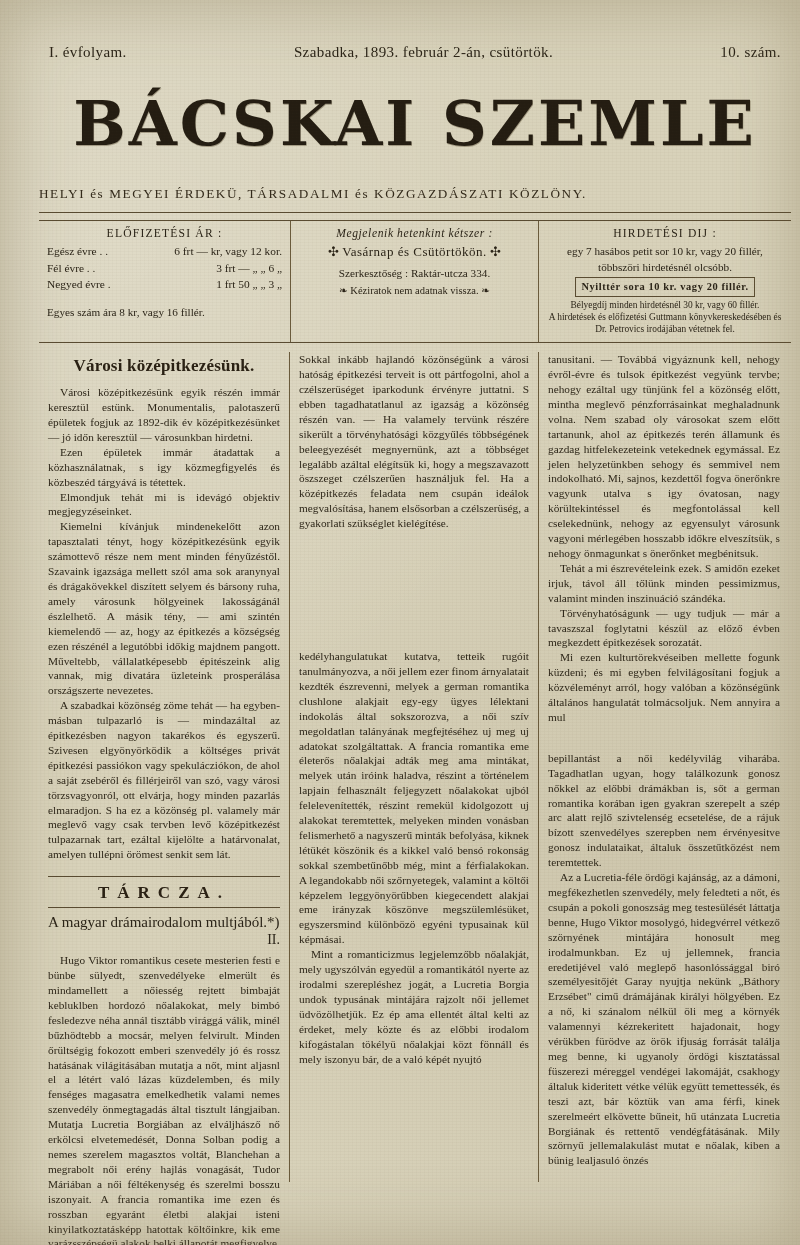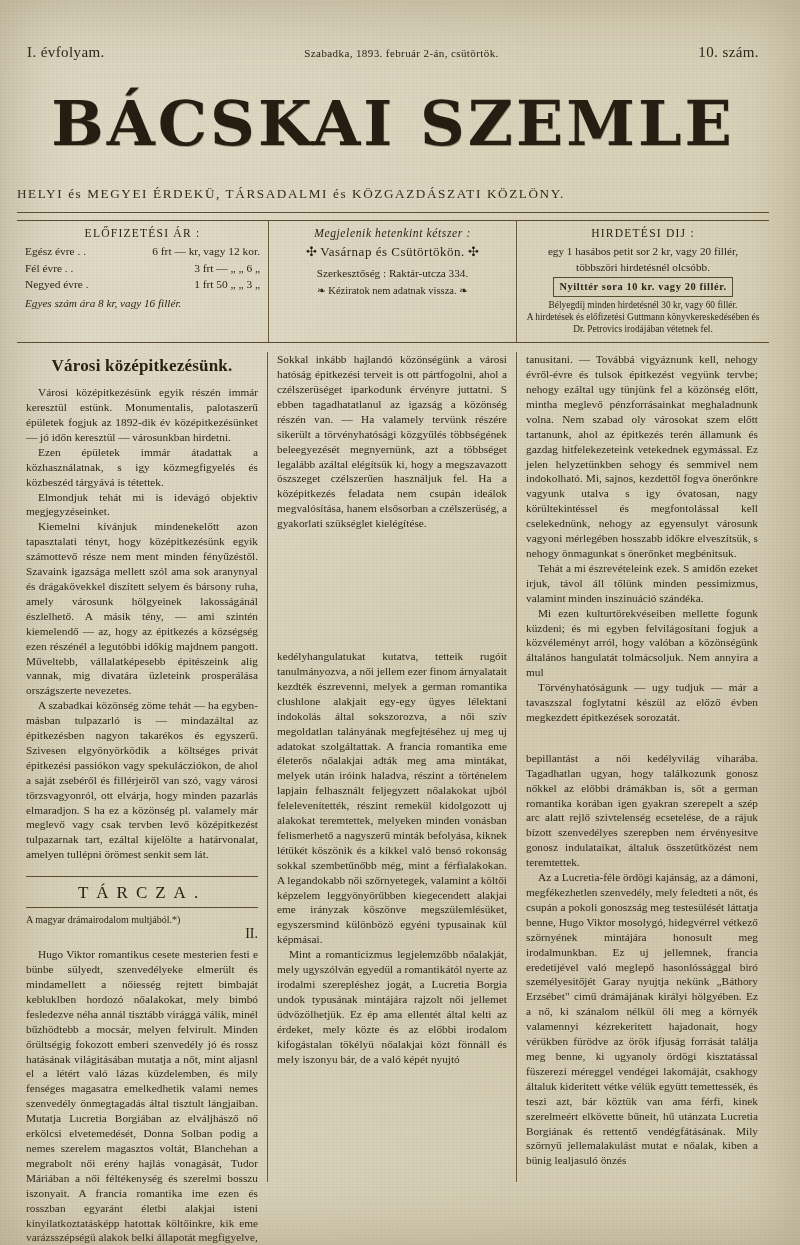--- a/index.html
+++ b/index.html
@@ -19,39 +19,39 @@
     height: 1245px;
     background: #d8d2ba;
     background-image:
       radial-gradient(circle at 15% 20%, rgba(255,255,255,0.18), rgba(255,255,255,0) 40%),
       radial-gradient(circle at 80% 70%, rgba(120,100,60,0.10), rgba(255,255,255,0) 45%);
     box-sizing: border-box;
     overflow: hidden;
   }
   .sheet {
     position: absolute;
-    left: 17px;
+    left: 39px;
     top: 22px;
     width: 752px;
     height: 1200px;
     box-sizing: border-box;
   }
 
   
   .topline {
     display: flex;
     align-items: baseline;
     justify-content: space-between;
     font-size: 15.5px;
     letter-spacing: 0.4px;
     padding: 0 10px;
     margin-top: 22px;
   }
   .topline .vol { font-size: 15px; }
-  .topline .place { font-size: 11px; }
+  .topline .place { font-size: 15px; }
   .topline .num { font-size: 15px; }
 
   .title {
     text-align: center;
     font-family: "DejaVu Serif", serif;
     font-weight: bold;
     font-size: 62px;
     letter-spacing: 3px;
     margin: 26px 0 0 0;
     color: #241d12;
@@ -164,26 +164,26 @@
   
   .tarca-wrap { margin-top: 14px; }
   .tarca-rule {
     border-top: 1.2px solid #5a4c32;
     margin: 4px 0 6px 0;
   }
   .tarca {
     text-align: center;
     font-size: 17px;
     letter-spacing: 8px;
-    font-weight: normal;
+    font-weight: bold;
     margin: 4px 0 4px 0;
     color: #2a2114;
   }
   .feu-title {
-    font-size: 10px;
+    font-size: 15px;
     margin: 6px 0 1px 0;
     text-align: left;
   }
   .feu-sub {
     text-align: right;
     font-size: 14px;
     margin: 0 0 5px 0;
   }
 
   
@@ -229,37 +229,37 @@
           <span>6 frt — kr, vagy 12 kor.</span>
         </div>
         <div class="price-row">
           <span>Fél évre . .</span>
           <span>3 frt — „   „    6   „</span>
         </div>
         <div class="price-row">
           <span>Negyed évre .</span>
           <span>1 frt 50 „   „    3   „</span>
         </div>
-        <div class="hb-line left" style="margin-top:2px;font-style:italic;">Egyes szám ára 8 kr, vagy 16 fillér.</div>
+        <div class="hb-line left" style="margin-top:11px;">Egyes szám ára 8 kr, vagy 16 fillér.</div>
       </div>
 
       <div class="col c2">
         <div class="hb-title italic">Megjelenik hetenkint kétszer :</div>
         <div class="hb-line sunday">
           <span class="deco">✣ </span><span>Vasárnap és Csütörtökön.</span><span class="deco"> ✣</span>
         </div>
         <div class="hb-line">Szerkesztőség : Raktár-utcza 334.</div>
         <div class="hb-line italic" style="font-size:10.5px;margin-top:2px;">
           <span class="deco">❧ </span><span>Kéziratok nem adatnak vissza.</span><span class="deco"> ❧</span>
         </div>
       </div>
 
       <div class="col c3">
         <div class="hb-title">HIRDETÉSI DIJ :</div>
-        <div class="hb-line">egy 1 hasábos petit sor 2 kr, vagy 20 fillér,</div>
+        <div class="hb-line">egy 7 hasábos petit sor 10 kr, vagy 20 fillér,</div>
         <div class="hb-line">többszöri hirdetésnél olcsóbb.</div>
         <div style="text-align:center;">
           <span class="hb-line boxed b">Nyilttér sora 10 kr. vagy 20 fillér.</span>
         </div>
         <div class="hb-line small">Bélyegdíj minden hirdetésnél 30 kr, vagy 60 fillér.</div>
         <div class="hb-line small">A hirdetések és előfizetési Guttmann könyvkereskedésében és Dr. Petrovics irodájában vétetnek fel.</div>
       </div>
     </div>
 
     <div class="body">
@@ -286,22 +286,22 @@
       <div class="bcol mid">
         <p class="tx noind">Sokkal inkább hajlandó közönségünk a városi hatóság épitkezési terveit is ott pártfogolni, ahol a czélszerüséget iparkodunk érvényre juttatni. S ebben tagadhatatlanul az igazság a közönség részén van. — Ha valamely tervünk részére sikerült a törvényhatósági közgyűlés többségének beleegyezését megnyernünk, azt a többséget legalább azáltal elégítsük ki, hogy a megszavazott öszszeget czélszerűen használjuk fel. Ha a középitkezés feladata nem csupán ideálok megvalósítása, hanem elsősorban a czélszerüség, a gyakorlati szükséglet kielégítése.</p>
         <div style="height:118px;"></div>
         <p class="tx noind">kedélyhangulatukat kutatva, tetteik rugóit tanulmányozva, a női jellem ezer finom árnyalatait kezdték észrevenni, melyek a german romantika clushlone alakjait egy-egy ügyes lélektani indokolás által sokszorozva, a női szív megoldatlan talányának megfejtéséhez uj meg uj adatokat szolgáltattak. A francia romantika eme életerős nőalakjai adták meg ama mintákat, melyek után iróink haladva, részint a történelem lapjain felhasznált feljegyzett nőalakokat ujból felelevenítették, részint remekül kidolgozott uj alakokat teremtettek, melyeken minden vonásban felismerhető a nagyszerű minták befolyása, kiknek létükét köszönik és a kikkel való bensó rokonság sokkal szembetűnőbb még, mint a férfialakokan. A legandokabb női szőrnyetegek, valamint a költői képzelem leggyönyörűbben kiegecendett alakjai eme irányzak köszönve megszülemlésüket, egyszersmind különbözö egyéni typusainak kül képmásai.</p>
         <p class="tx">Mint a romanticizmus legjelemzőbb nőalakját, mely ugyszólván egyedül a romantikától nyerte az irodalmi szerepléshez jogát, a Lucretia Borgia undok typusának mintájára rajzolt női jellemet üdvözölhetjük. Ez ép ama ellentét által kelti az érdeket, mely közte és az előbbi irodalom kifogástalan tökélyü nőalakjai közt fönnáll és mely iszonyu bár, de a való képét nyujtó</p>
       </div>
 
       <div class="bcol">
         <p class="tx noind">tanusitani. — Továbbá vigyáznunk kell, nehogy évről-évre és tulsok épitkezést vegyünk tervbe; nehogy ezáltal ugy tünjünk fel a közönség előtt, mintha meglevő pénzforrásainkat meghaladnunk volna. Nem szabad oly városokat szem előtt tartanunk, ahol az épitkezés terén államunk és gazdag hitfelekezeteink vetekednek egymással. Ez jelen helyzetünkben sehogy és semmivel nem indokolható. Mi, sajnos, kezdettől fogva önerőnkre vagyunk utalva s igy óvatosan, nagy körültekintéssel és megfontolással kell cselekednünk, nehogy az egyensulyt városunk vagyoni mérlegében hosszabb időkre elveszítsük, s nehogy önmagunkat s önerőnket megbénitsuk.</p>
         <p class="tx">Tehát a mi észrevételeink ezek. S amidőn ezeket irjuk, távol áll tőlünk minden pessimizmus, valamint minden inszinuáció szándéka.</p>
+        <p class="tx">Törvényhatóságunk — ugy tudjuk — már a tavaszszal foglytatni készül az előző évben megkezdett épitkezések sorozatát.</p>
         <p class="tx">Mi ezen kulturtörekvéseiben mellette fogunk küzdeni; és mi egyben felvilágosítani fogjuk a közvéleményt arról, hogy valóban a közönségünk általános hangulatát tolmácsoljuk. Nem annyira a mul</p>
-        <p class="tx">Törvényhatóságunk — ugy tudjuk — már a tavaszszal foglytatni készül az előző évben megkezdett épitkezések sorozatát.</p>
         <div style="height:26px;"></div>
         <p class="tx noind">bepillantást a női kedélyvilág viharába. Tagadhatlan ugyan, hogy találkozunk gonosz nőkkel az előbbi drámákban is, sőt a german romantika korában igen gyakran szerepelt a szép arc alatt rejlő szivtelenség ecsetelése, de a rájuk bízott szenvedélyes szerepben nem érvényesitve gonosz indulataikat, általuk összetűtközést nem teremtettek.</p>
         <p class="tx">Az a Lucretia-féle ördögi kajánság, az a dámoni, megfékezhetlen szenvedély, mely feledteti a nőt, és csupán a pokoli gonoszság meg testesülését láttatja benne, Hugo Viktor mosolygó, hidegvérrel vétkező szörnyének mintájára honosult meg irodalmunkban. Ez uj jellemnek, francia eredetijével való meglepő hasonlóssággal biró személyesitőjét Garay nyujtja nekünk „Báthory Erzsébet" cimű drámájának királyi hölgyében. Ez a nő, ki szánalom nélkül öli meg a környék valamennyi kézrekeritett hajadonait, hogy vérükben fürödve az örök ifjuság forrását találja meg benne, ki ugyanoly ördögi kisztatással füszerezi méreggel vendégei lakomáját, csakhogy általuk kideritett vétke vélük együtt temettessék, és teszi azt, bár köztük van ama férfi, kinek szerelmeért elkövette bűneit, hű utánzata Lucretia Borgiának és rettentő vendégfátásának. Mily szörnyű jellemalakulást mutat e nőalak, kiben a bünig lealjasuló önzés</p>
       </div>
     </div>
 
   </div>
   <div class="grain"></div>
   <div class="edge"></div>
 </div>

